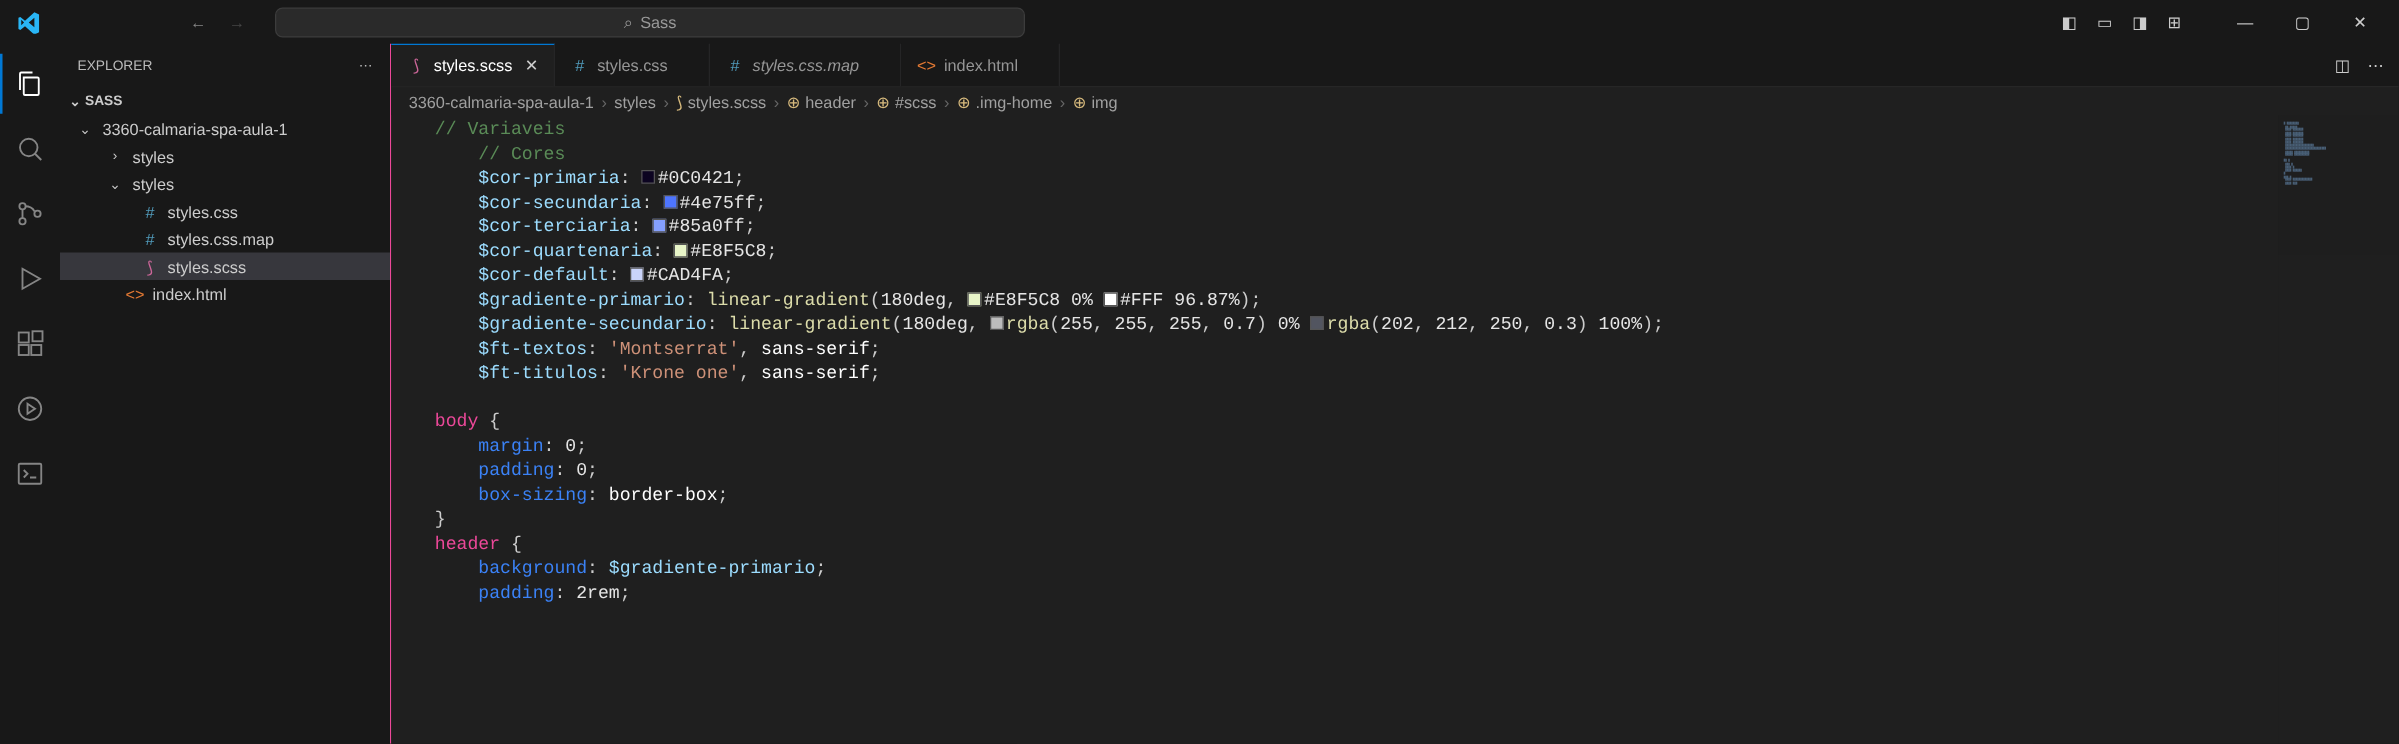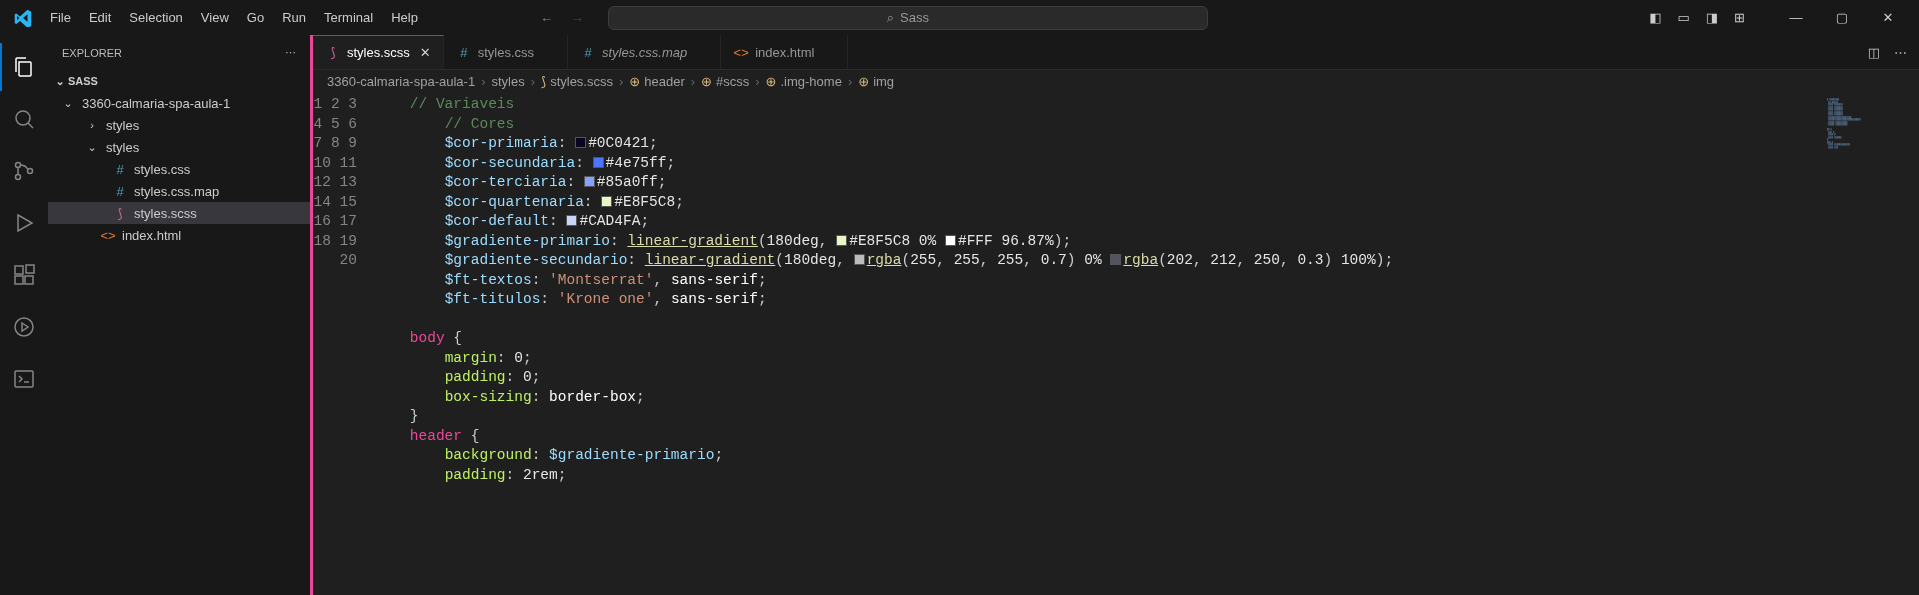--- a/index.html
+++ b/index.html
@@ -60,21 +60,21 @@
     color: #858585; cursor: pointer; position: relative;
   }
   .activity-item.active { color: #fff; }
   .activity-item.active::before {
     content: ""; position: absolute; left: 0; top: 0; bottom: 0; width: 2px; background: #0078d4;
   }
   
   .sidebar {
     width: 265px;
     background: #181818;
-    border-right: 3px solid #ec4899;
+    border-right: 1px solid #ec4899;
     display: flex; flex-direction: column;
   }
   .sidebar-header {
     height: 35px; display: flex; align-items: center;
     padding: 0 14px; font-size: 11px; color: #bbb;
     justify-content: space-between;
   }
   .tree { font-size: 13px; }
   .tree-section {
     height: 22px; display: flex; align-items: center;
@@ -121,49 +121,39 @@
   }
   .minimap { position:absolute; top:0; right:0; width:96px; height:100%;
     background:#1f1f1f; opacity:0.7; padding:6px 4px; font-size:2px; line-height:2.5px;
     font-family:monospace; white-space:pre; color:#5a7a9a; overflow:hidden;
   }
   
   .cmt   { color:#5a8b57; }
   .var   { color:#9cdcfe; }
   .punc  { color:#cccccc; }
   .num   { color:#e5e5e5; }
-  .fn    { color:#dcdcaa;text-decoration:underline; }
+  .fn    { color:#dcdcaa; }
   .str   { color:#ce9178; }
   .sel   { color:#ec4899; }
   .kw    { color:#ffffff; }
-  .prop  { color:#bef264; }
+  .prop  { color:#3b82f6; }
   .swatch { display:inline-block; width:11px; height:11px; border:1px solid #555; vertical-align:-1px; margin-right:2px; }
   .italic { font-style: italic; }
   .chev { font-size:11px; }
   .sass-icn { color:#cc6699; }
   .css-icn { color:#519aba; }
   .html-icn { color:#e37933; }
 </style>
 </head>
 <body>
 
 <div class="titlebar">
   <svg class="logo" viewBox="0 0 24 24">
       <path fill="#29b6f6" d="M23 3.5L18 1 8 10l-5-4-2 1v12l2 1 5-4 10 9 5-2.5v-17zM4 15V9l3 3-3 3zm14 2l-6-5 6-5v10z"></path>
     </svg>
-  <div class="menu-items">
-    <span class="menu-item">File</span>
-    <span class="menu-item">Edit</span>
-    <span class="menu-item">Selection</span>
-    <span class="menu-item">View</span>
-    <span class="menu-item">Go</span>
-    <span class="menu-item">Run</span>
-    <span class="menu-item">Terminal</span>
-    <span class="menu-item">Help</span>
-  </div>
   <div class="nav-arrows">
     <span>←</span>
     <span style="opacity:.4">→</span>
   </div>
   <div class="search-box">
     <span>⌕</span>
     <span>Sass</span>
   </div>
   <div class="title-right">
     <span class="icn">◧</span>
@@ -314,41 +304,20 @@
         <span style="color:#d7ba7d">⊕</span> 
         <span>#scss</span>
         <span class="sep">›</span>
         <span style="color:#d7ba7d">⊕</span> 
         <span>.img-home</span>
         <span class="sep">›</span>
         <span style="color:#d7ba7d">⊕</span> 
         <span>img</span>
       </div>
     <div class="editor-body">
-      <div class="gutter" id="gutter">1
-2
-3
-4
-5
-6
-7
-8
-9
-10
-11
-12
-13
-14
-15
-16
-17
-18
-19
-20
-</div>
       <div class="code" id="code">    <span class="cmt">// Variaveis</span>
         <span class="cmt">// Cores</span>
         <span class="var">$cor-primaria</span><span class="punc">: </span><span class="swatch" style="background:#0C0421"></span><span class="num">#0C0421</span><span class="punc">;</span>
         <span class="var">$cor-secundaria</span><span class="punc">: </span><span class="swatch" style="background:#4e75ff"></span><span class="num">#4e75ff</span><span class="punc">;</span>
         <span class="var">$cor-terciaria</span><span class="punc">: </span><span class="swatch" style="background:#85a0ff"></span><span class="num">#85a0ff</span><span class="punc">;</span>
         <span class="var">$cor-quartenaria</span><span class="punc">: </span><span class="swatch" style="background:#E8F5C8"></span><span class="num">#E8F5C8</span><span class="punc">;</span>
         <span class="var">$cor-default</span><span class="punc">: </span><span class="swatch" style="background:#CAD4FA"></span><span class="num">#CAD4FA</span><span class="punc">;</span>
         <span class="var">$gradiente-primario</span><span class="punc">: </span><span class="fn">linear-gradient</span><span class="punc">(</span><span class="num">180deg</span><span class="punc">, </span><span class="swatch" style="background:#E8F5C8"></span><span class="num">#E8F5C8</span> <span class="num">0%</span> <span class="swatch" style="background:#FFF"></span><span class="num">#FFF</span> <span class="num">96.87%</span><span class="punc">);</span>
         <span class="var">$gradiente-secundario</span><span class="punc">: </span><span class="fn">linear-gradient</span><span class="punc">(</span><span class="num">180deg</span><span class="punc">, </span><span class="swatch" style="background:rgba(255,255,255,0.7)"></span><span class="fn">rgba</span><span class="punc">(</span><span class="num">255</span><span class="punc">, </span><span class="num">255</span><span class="punc">, </span><span class="num">255</span><span class="punc">, </span><span class="num">0.7</span><span class="punc">)</span> <span class="num">0%</span> <span class="swatch" style="background:rgba(202,212,250,0.3)"></span><span class="fn">rgba</span><span class="punc">(</span><span class="num">202</span><span class="punc">, </span><span class="num">212</span><span class="punc">, </span><span class="num">250</span><span class="punc">, </span><span class="num">0.3</span><span class="punc">)</span> <span class="num">100%</span><span class="punc">);</span>
         <span class="var">$ft-textos</span><span class="punc">: </span><span class="str">'Montserrat'</span><span class="punc">, </span><span class="kw">sans-serif</span><span class="punc">;</span>

